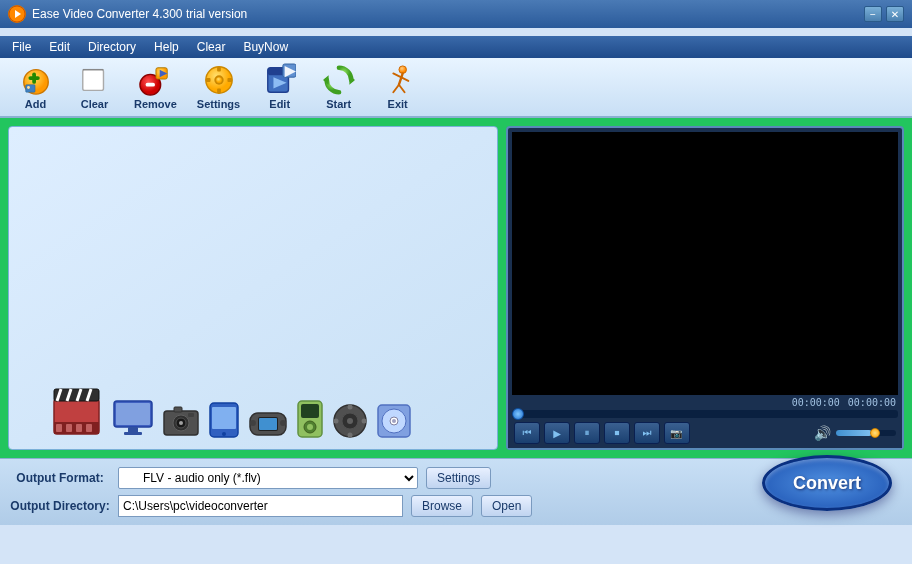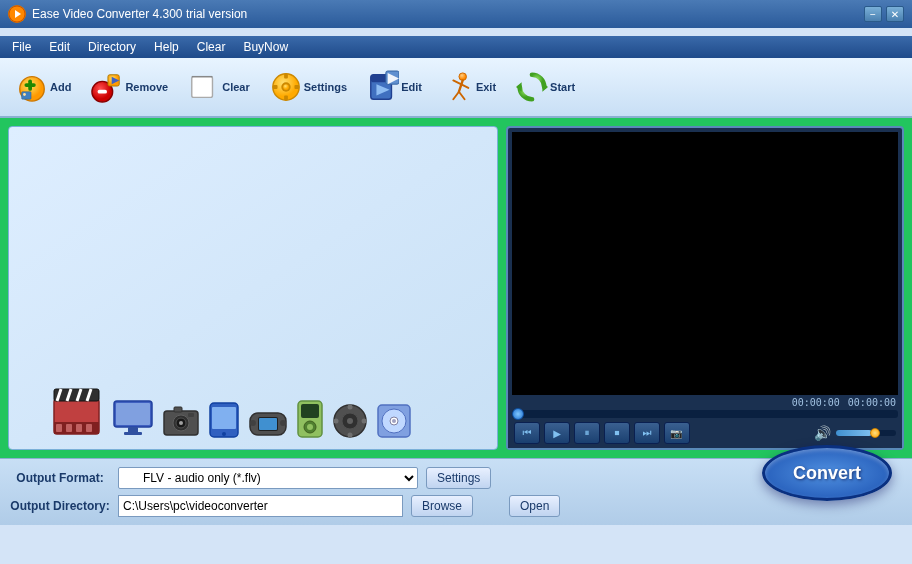--- a/index.html
+++ b/index.html
@@ -64,21 +64,21 @@
       height: 60px;
       background: linear-gradient(to bottom, #e8f4ff, #c8dff5);
       border-bottom: 2px solid #8ab0d0;
       display: flex;
       align-items: center;
       padding: 0 8px;
       gap: 4px;
     }
     .toolbar-btn {
       display: flex;
-      flex-direction: row;
+      flex-direction: column;
       align-items: center;
       justify-content: center;
       cursor: pointer;
       padding: 4px 8px;
       border-radius: 4px;
       gap: 2px;
       min-width: 55px;
     }
     .toolbar-btn-icon {
       width: 32px; height: 32px;
@@ -271,28 +271,27 @@
     }
     .open-btn {
       height: 22px;
       padding: 0 10px;
       background: linear-gradient(to bottom, #e8f0ff, #c0d4f0);
       border: 1px solid #7a9abf;
       border-radius: 3px;
       font-size: 12px;
       cursor: pointer;
       color: #1a3a6a;
-      margin-left: 28px;
     }
 
     
     #convert-section {
       position: absolute;
       right: 20px;
-      bottom: 24px;
+      bottom: 14px;
     }
     #convert-btn {
       width: 130px;
       height: 56px;
       background: radial-gradient(ellipse at center, #5090e0, #1a50b0);
       border: 3px solid #0a3080;
       border-radius: 50%;
       color: white;
       font-size: 18px;
       font-weight: bold;
@@ -360,20 +359,30 @@
           </defs>
 
           <rect x="13" y="9" width="4" height="12" rx="2" fill="#228800"></rect>
           <rect x="9" y="13" width="12" height="4" rx="2" fill="#228800"></rect>
 
           <rect x="6" y="22" width="10" height="8" rx="1" fill="#4080c0" stroke="#206090" stroke-width="0.5"></rect>
           <circle cx="9" cy="25" r="1.5" fill="#ffe0a0"></circle>
         </svg>
       </div>
       <span class="toolbar-btn-label">Add</span>
+    </div>
+
+    <div class="toolbar-btn">
+      <div class="toolbar-btn-icon">
+        <svg width="34" height="34" viewBox="0 0 34 34">
+          <rect x="4" y="6" width="22" height="22" rx="2" fill="white" stroke="#aaaaaa" stroke-width="1.5"></rect>
+          <line x1="4" y1="6" x2="26" y2="6" stroke="#888" stroke-width="1.5"></line>
+        </svg>
+      </div>
+      <span class="toolbar-btn-label">Clear</span>
     </div>
 
     <div class="toolbar-btn">
       <div class="toolbar-btn-icon">
         <svg width="34" height="34" viewBox="0 0 34 34">
           <defs>
             <radialGradient id="redGrad" cx="40%" cy="35%">
               <stop offset="0%" stop-color="#ff5050"></stop>
               <stop offset="100%" stop-color="#cc0000"></stop>
             </radialGradient>
@@ -387,30 +396,20 @@
           <rect x="18" y="4" width="12" height="12" rx="2" fill="url(#goldGrad2)" stroke="#aa7700" stroke-width="1"></rect>
           <polygon points="22,6 30,10 22,14" fill="#4060c0"></polygon>
         </svg>
       </div>
       <span class="toolbar-btn-label">Remove</span>
     </div>
 
     <div class="toolbar-btn">
       <div class="toolbar-btn-icon">
         <svg width="34" height="34" viewBox="0 0 34 34">
-          <rect x="4" y="6" width="22" height="22" rx="2" fill="white" stroke="#aaaaaa" stroke-width="1.5"></rect>
-          <line x1="4" y1="6" x2="26" y2="6" stroke="#888" stroke-width="1.5"></line>
-        </svg>
-      </div>
-      <span class="toolbar-btn-label">Clear</span>
-    </div>
-
-    <div class="toolbar-btn">
-      <div class="toolbar-btn-icon">
-        <svg width="34" height="34" viewBox="0 0 34 34">
           <defs>
             <radialGradient id="gearGold" cx="40%" cy="35%">
               <stop offset="0%" stop-color="#ffe070"></stop>
               <stop offset="100%" stop-color="#ffaa00"></stop>
             </radialGradient>
           </defs>
           <circle cx="17" cy="17" r="14" fill="url(#gearGold)" stroke="#cc8800" stroke-width="1.5"></circle>
 
           <rect x="15" y="3" width="4" height="5" rx="1" fill="#cc8800"></rect>
           <rect x="15" y="26" width="4" height="5" rx="1" fill="#cc8800"></rect>
@@ -429,20 +428,39 @@
           <rect x="4" y="4" width="22" height="26" rx="3" fill="#4070c0" stroke="#204090" stroke-width="1.5"></rect>
           <rect x="4" y="4" width="22" height="8" rx="3" fill="#204090"></rect>
 
           <polygon points="10,14 24,20 10,26" fill="#a0d0ff" opacity="0.8"></polygon>
 
           <rect x="20" y="0" width="14" height="14" rx="2" fill="#6090d0" stroke="#3060a0" stroke-width="1"></rect>
           <polygon points="22,2 34,8 22,14" fill="white" opacity="0.9"></polygon>
         </svg>
       </div>
       <span class="toolbar-btn-label">Edit</span>
+    </div>
+
+    <div class="toolbar-btn">
+      <div class="toolbar-btn-icon">
+        <svg width="34" height="34" viewBox="0 0 34 34">
+          <defs>
+            <radialGradient id="greenGrad" cx="40%" cy="35%">
+              <stop offset="0%" stop-color="#90e060"></stop>
+              <stop offset="100%" stop-color="#40a020"></stop>
+            </radialGradient>
+          </defs>
+
+          <path d="M17 4 A13 13 0 0 1 30 17" fill="none" stroke="url(#greenGrad)" stroke-width="5" stroke-linecap="round"></path>
+          <path d="M17 30 A13 13 0 0 1 4 17" fill="none" stroke="url(#greenGrad)" stroke-width="5" stroke-linecap="round"></path>
+          <polygon points="28,12 34,17 28,22" fill="#40a020"></polygon>
+          <polygon points="6,22 0,17 6,12" fill="#40a020"></polygon>
+        </svg>
+      </div>
+      <span class="toolbar-btn-label">Start</span>
     </div>
 
     <div class="toolbar-btn">
       <div class="toolbar-btn-icon">
         <svg width="34" height="34" viewBox="0 0 34 34">
           <defs>
             <radialGradient id="personGrad" cx="40%" cy="35%">
               <stop offset="0%" stop-color="#ffcc80"></stop>
               <stop offset="100%" stop-color="#ff8800"></stop>
             </radialGradient>
@@ -454,39 +472,20 @@
 
           <line x1="20" y1="14" x2="12" y2="10" stroke="#cc6600" stroke-width="2" stroke-linecap="round"></line>
           <line x1="20" y1="14" x2="28" y2="18" stroke="#cc6600" stroke-width="2" stroke-linecap="round"></line>
 
           <line x1="18" y1="22" x2="12" y2="30" stroke="#cc6600" stroke-width="2" stroke-linecap="round"></line>
           <line x1="18" y1="22" x2="24" y2="30" stroke="#cc6600" stroke-width="2" stroke-linecap="round"></line>
         </svg>
       </div>
       <span class="toolbar-btn-label">Exit</span>
     </div>
-
-    <div class="toolbar-btn">
-      <div class="toolbar-btn-icon">
-        <svg width="34" height="34" viewBox="0 0 34 34">
-          <defs>
-            <radialGradient id="greenGrad" cx="40%" cy="35%">
-              <stop offset="0%" stop-color="#90e060"></stop>
-              <stop offset="100%" stop-color="#40a020"></stop>
-            </radialGradient>
-          </defs>
-
-          <path d="M17 4 A13 13 0 0 1 30 17" fill="none" stroke="url(#greenGrad)" stroke-width="5" stroke-linecap="round"></path>
-          <path d="M17 30 A13 13 0 0 1 4 17" fill="none" stroke="url(#greenGrad)" stroke-width="5" stroke-linecap="round"></path>
-          <polygon points="28,12 34,17 28,22" fill="#40a020"></polygon>
-          <polygon points="6,22 0,17 6,12" fill="#40a020"></polygon>
-        </svg>
-      </div>
-      <span class="toolbar-btn-label">Start</span>
-    </div>
   </div>
 
   <div id="main-content">
 
     <div id="file-list-panel">
 
       <div id="media-icons">
 
         <svg width="55" height="55" viewBox="0 0 55 55">
           <rect x="5" y="15" width="45" height="35" rx="3" fill="#c04040" stroke="#802020" stroke-width="1.5"></rect>

